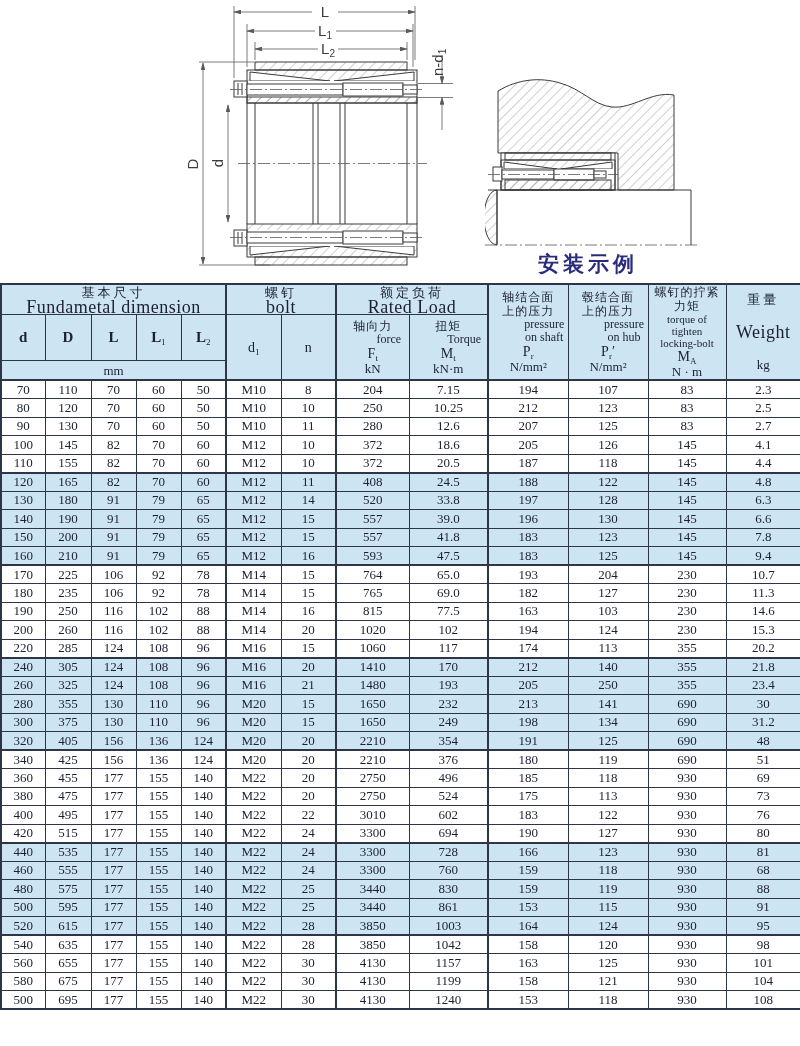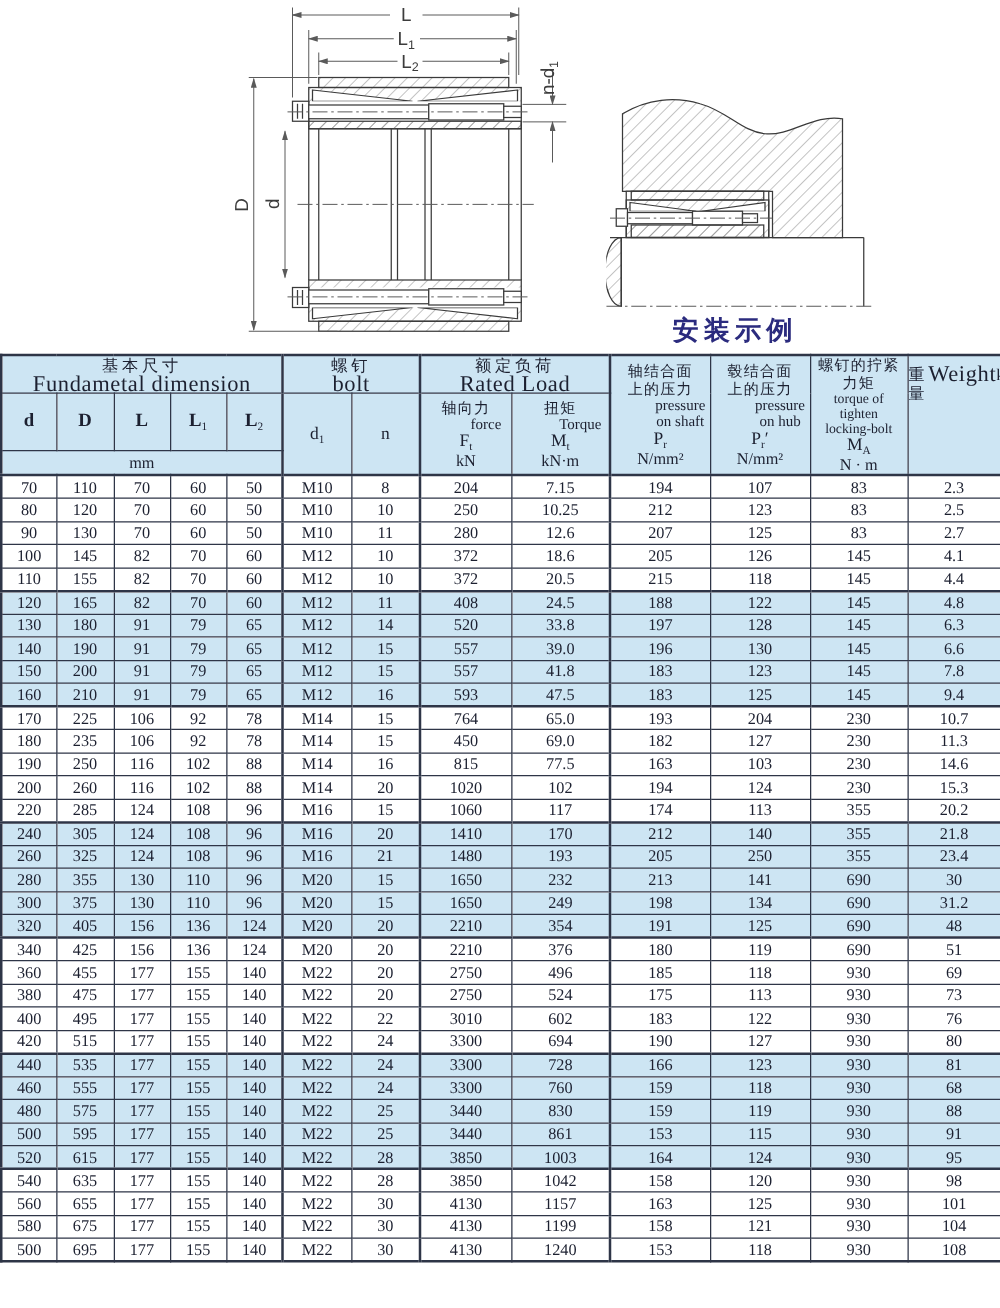--- a/index.html
+++ b/index.html
@@ -29,21 +29,21 @@
   thead{border-bottom:2px solid var(--bc);}
   .zh{font-size:13px;letter-spacing:3px;line-height:15px;}
   .zh-s{font-size:12px;letter-spacing:1px;line-height:14px;}
   .en{font-size:18px;line-height:14px;letter-spacing:0.5px;}
   .en-s{font-size:12px;line-height:13px;padding-left:32px;}
   .en-xs{font-size:11px;line-height:12px;}
   .sym-b{font-size:15px;font-weight:bold;}
   .sym{font-size:14px;line-height:15px;}
   .unit{font-size:13px;line-height:15px;}
   sub,.sb{font-size:9px;vertical-align:-3px;line-height:0;}
-  .weight-cell{display:flex;flex-direction:row;justify-content:space-between;height:92px;padding:6px 0;}
+  .weight-cell{display:flex;flex-direction:column;justify-content:space-between;height:92px;padding:6px 0;}
   tbody td{height:18.5px;font-size:13px;line-height:14px;}
   tbody tr.band td{background:var(--band);}
   tbody tr.gstart td{border-top-width:2px;}
 </style>
 </head>
 <body>
 
 <div class="page">
 
   <div class="drawings">
@@ -336,21 +336,21 @@
         <tr>
           <td>110</td>
           <td>155</td>
           <td>82</td>
           <td>70</td>
           <td>60</td>
           <td class="sep">M12</td>
           <td>10</td>
           <td class="sep">372</td>
           <td>20.5</td>
-          <td class="sep">215</td>
+          <td class="sep">187</td>
           <td>118</td>
           <td>145</td>
           <td>4.4</td>
         </tr>
         <tr class="band gstart">
           <td>120</td>
           <td>165</td>
           <td>82</td>
           <td>70</td>
           <td>60</td>
@@ -439,21 +439,21 @@
           <td>10.7</td>
         </tr>
         <tr>
           <td>180</td>
           <td>235</td>
           <td>106</td>
           <td>92</td>
           <td>78</td>
           <td class="sep">M14</td>
           <td>15</td>
-          <td class="sep">450</td>
+          <td class="sep">765</td>
           <td>69.0</td>
           <td class="sep">182</td>
           <td>127</td>
           <td>230</td>
           <td>11.3</td>
         </tr>
         <tr>
           <td>190</td>
           <td>250</td>
           <td>116</td>

